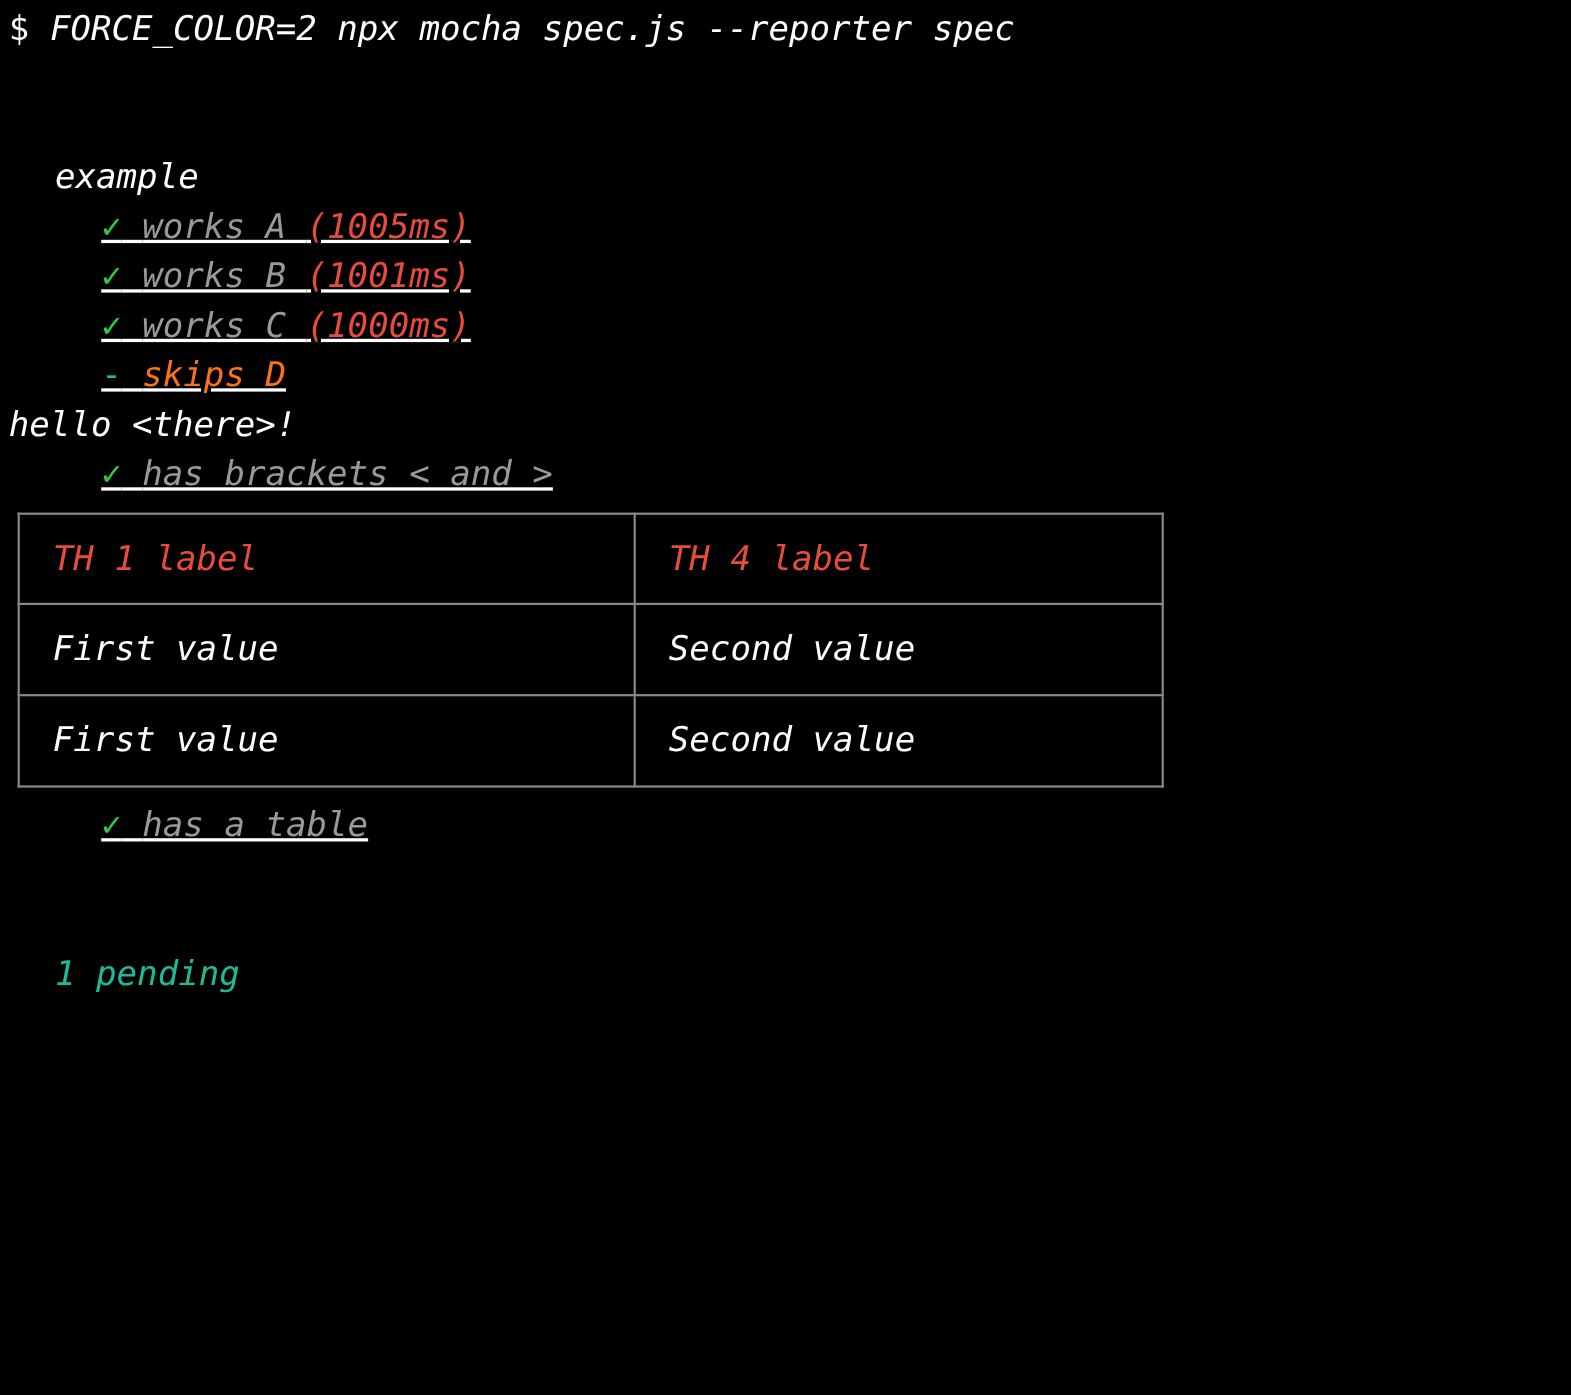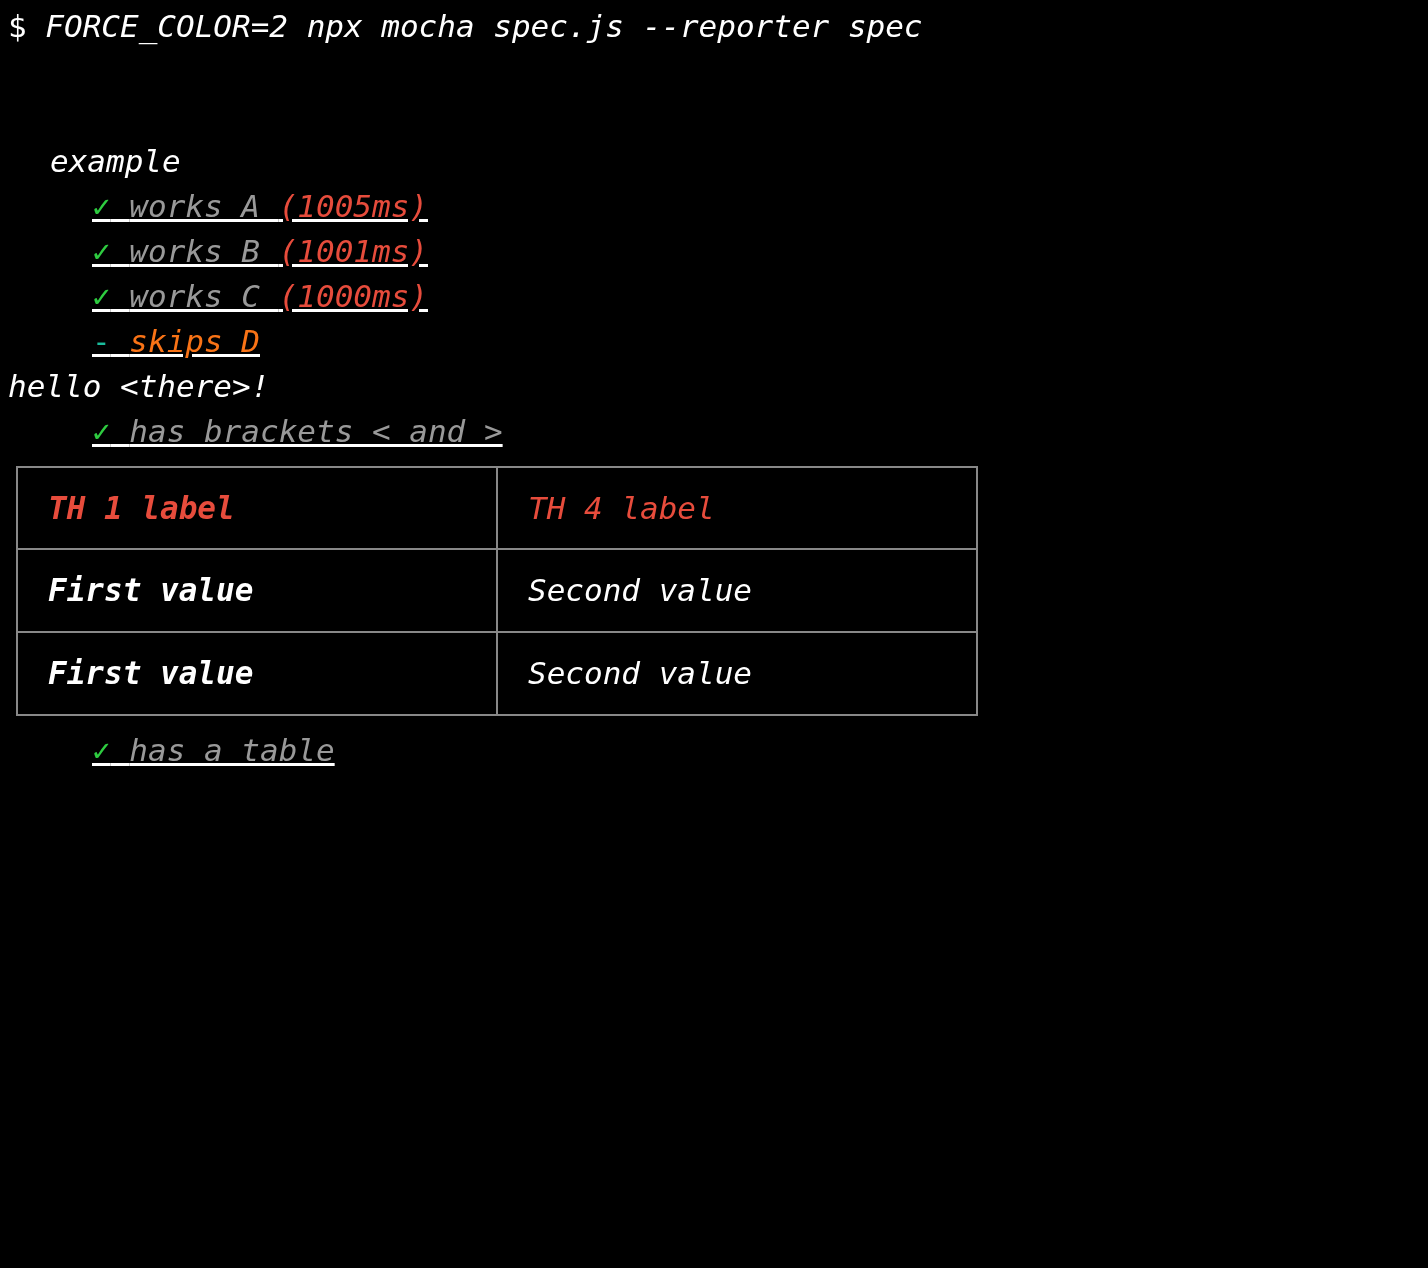--- a/index.html
+++ b/index.html
@@ -84,22 +84,21 @@
     .passing {
       color: #2ecc40;
     }
     .time {
       color: #999;
     }
     .summary-pending {
       color: #1abc9c;
     }
     .col1 {
-      width: 480px;
-      font-weight: bold;
+      width: 560px;
     }
     .col2 {
       width: 480px;
     }
   </style>
 </head>
 <body>
 
 <div class="prompt-line">
   <span class="dollar">$</span>
@@ -154,13 +153,16 @@
   </tr>
 </tbody>
   </table>
 
 <div class="test-line">
   <span class="check">✓</span>
   <span class="test-name">has a table</span>
 </div>
 
 <div class="summary">
+  <div>
+    <span class="summary-pending">1 pending</span>
+  </div>
 </div>
 
 </body></html>

